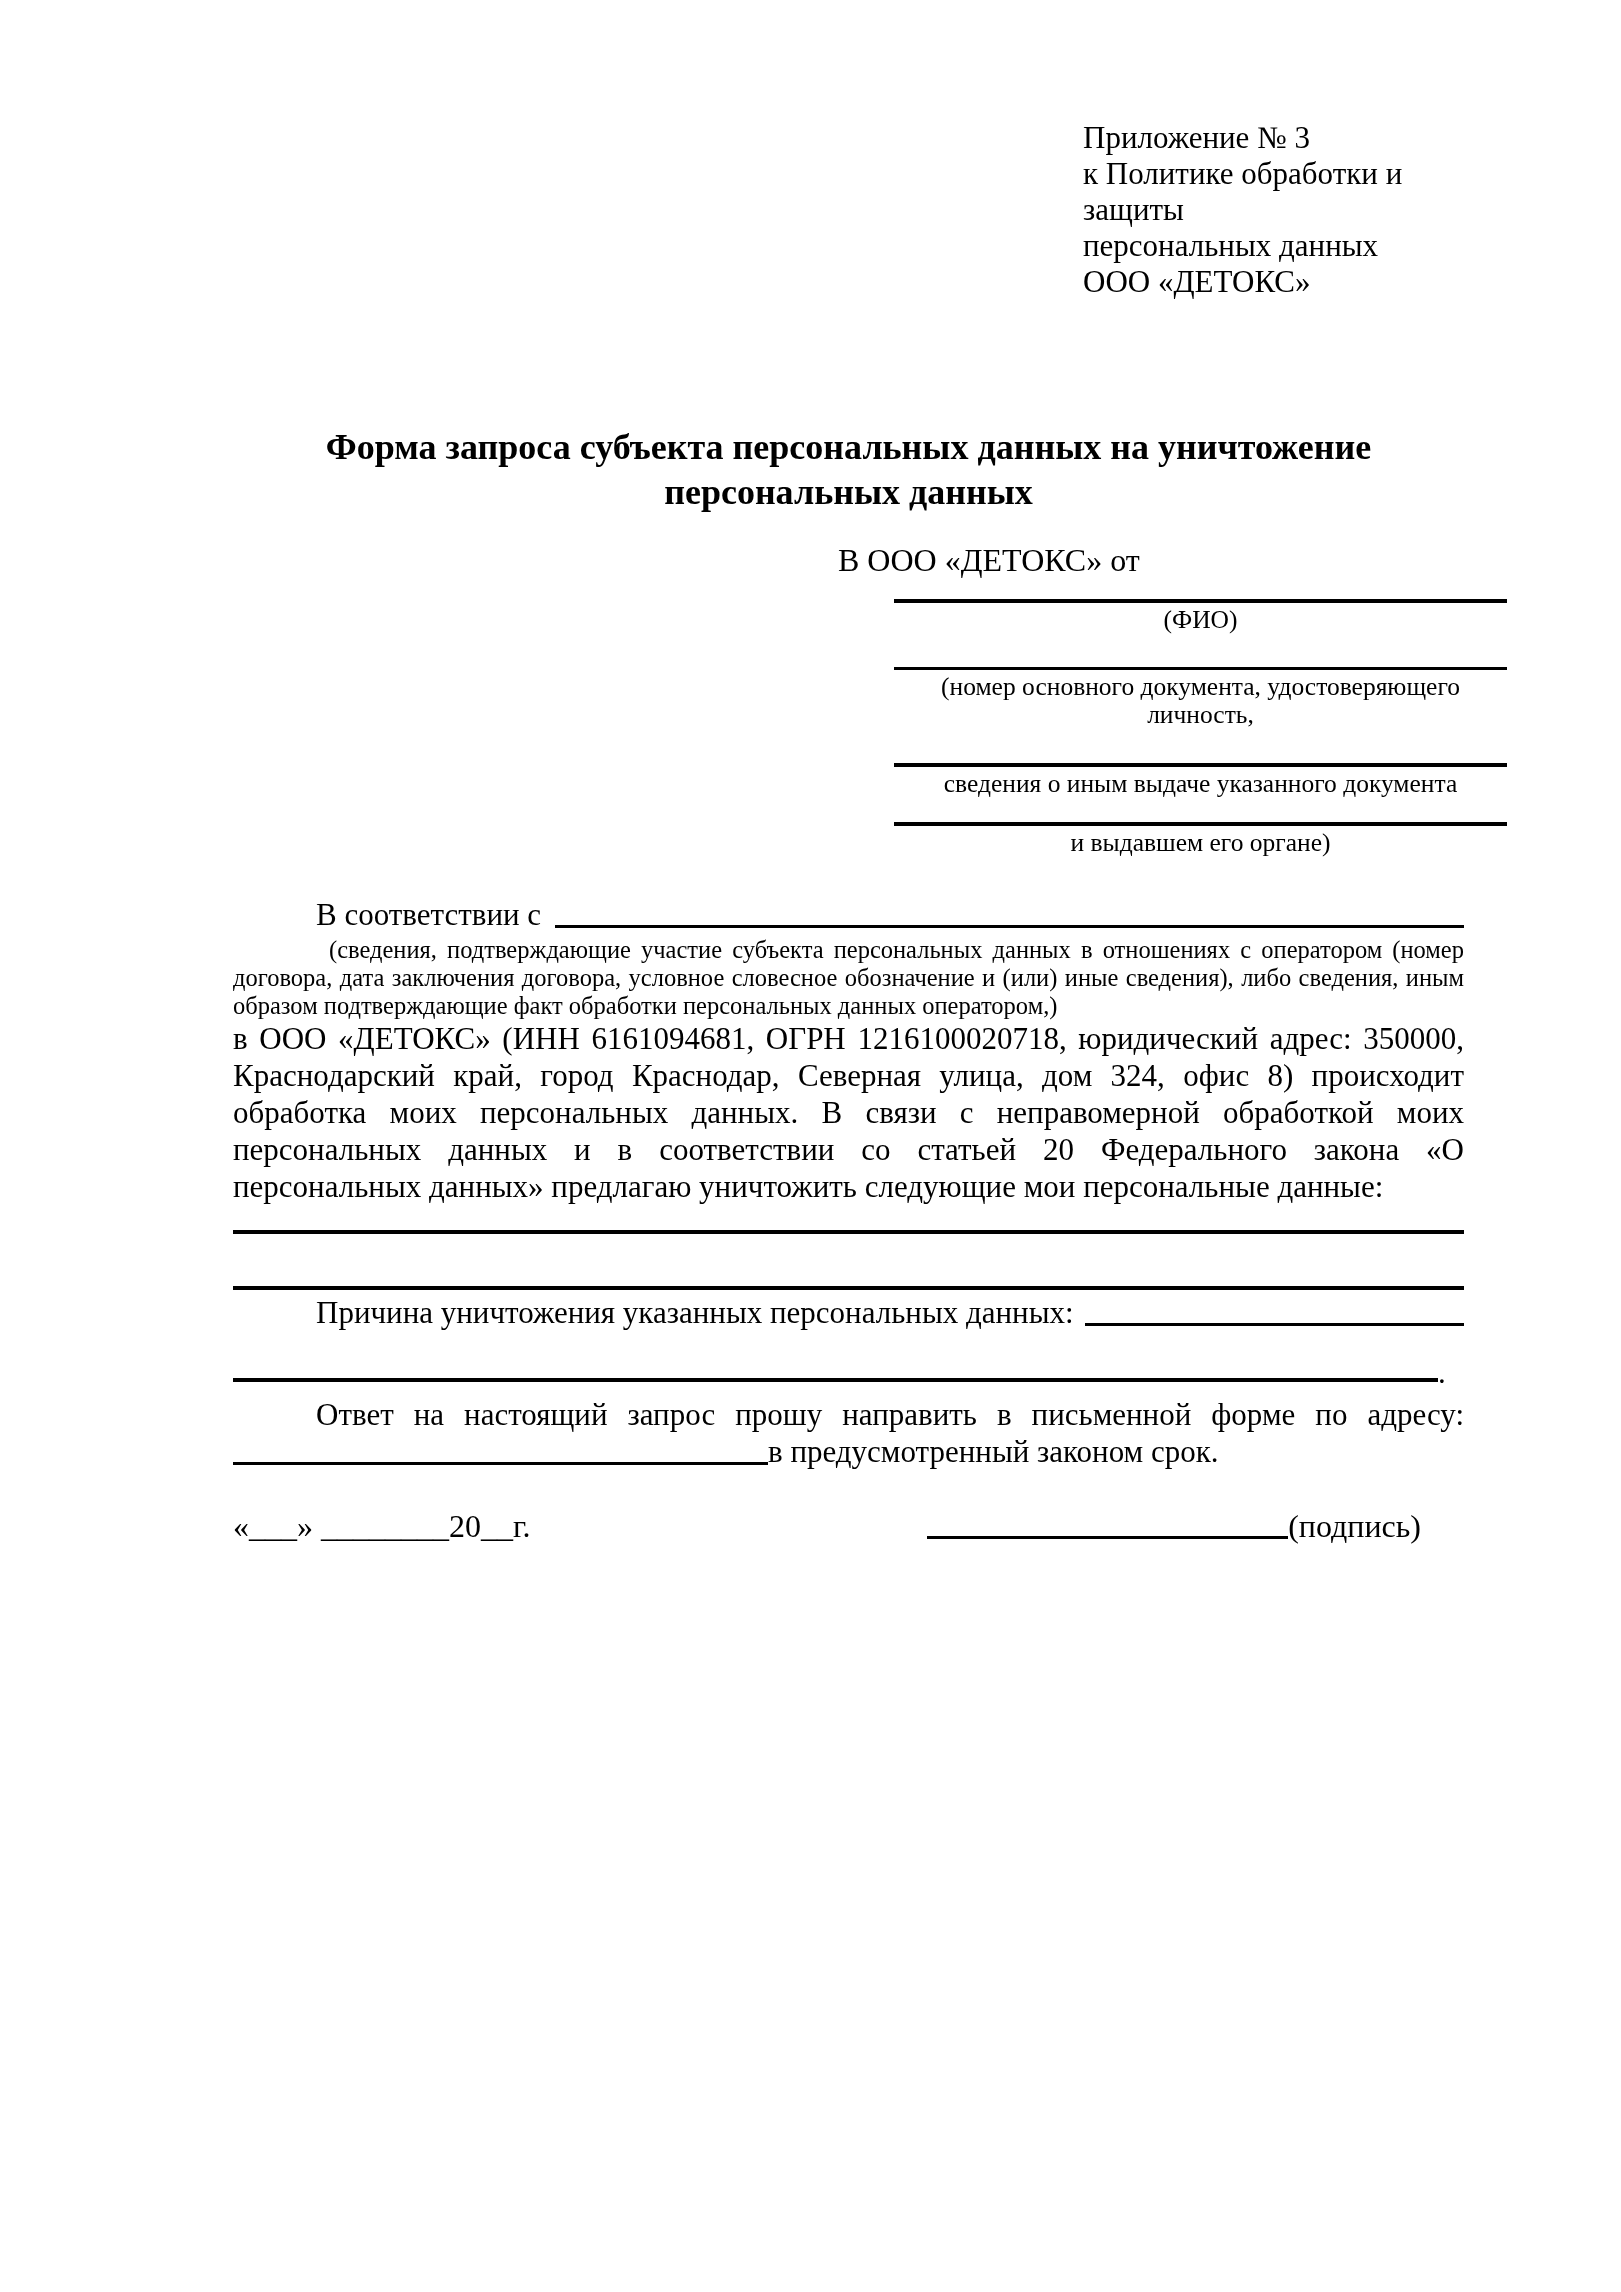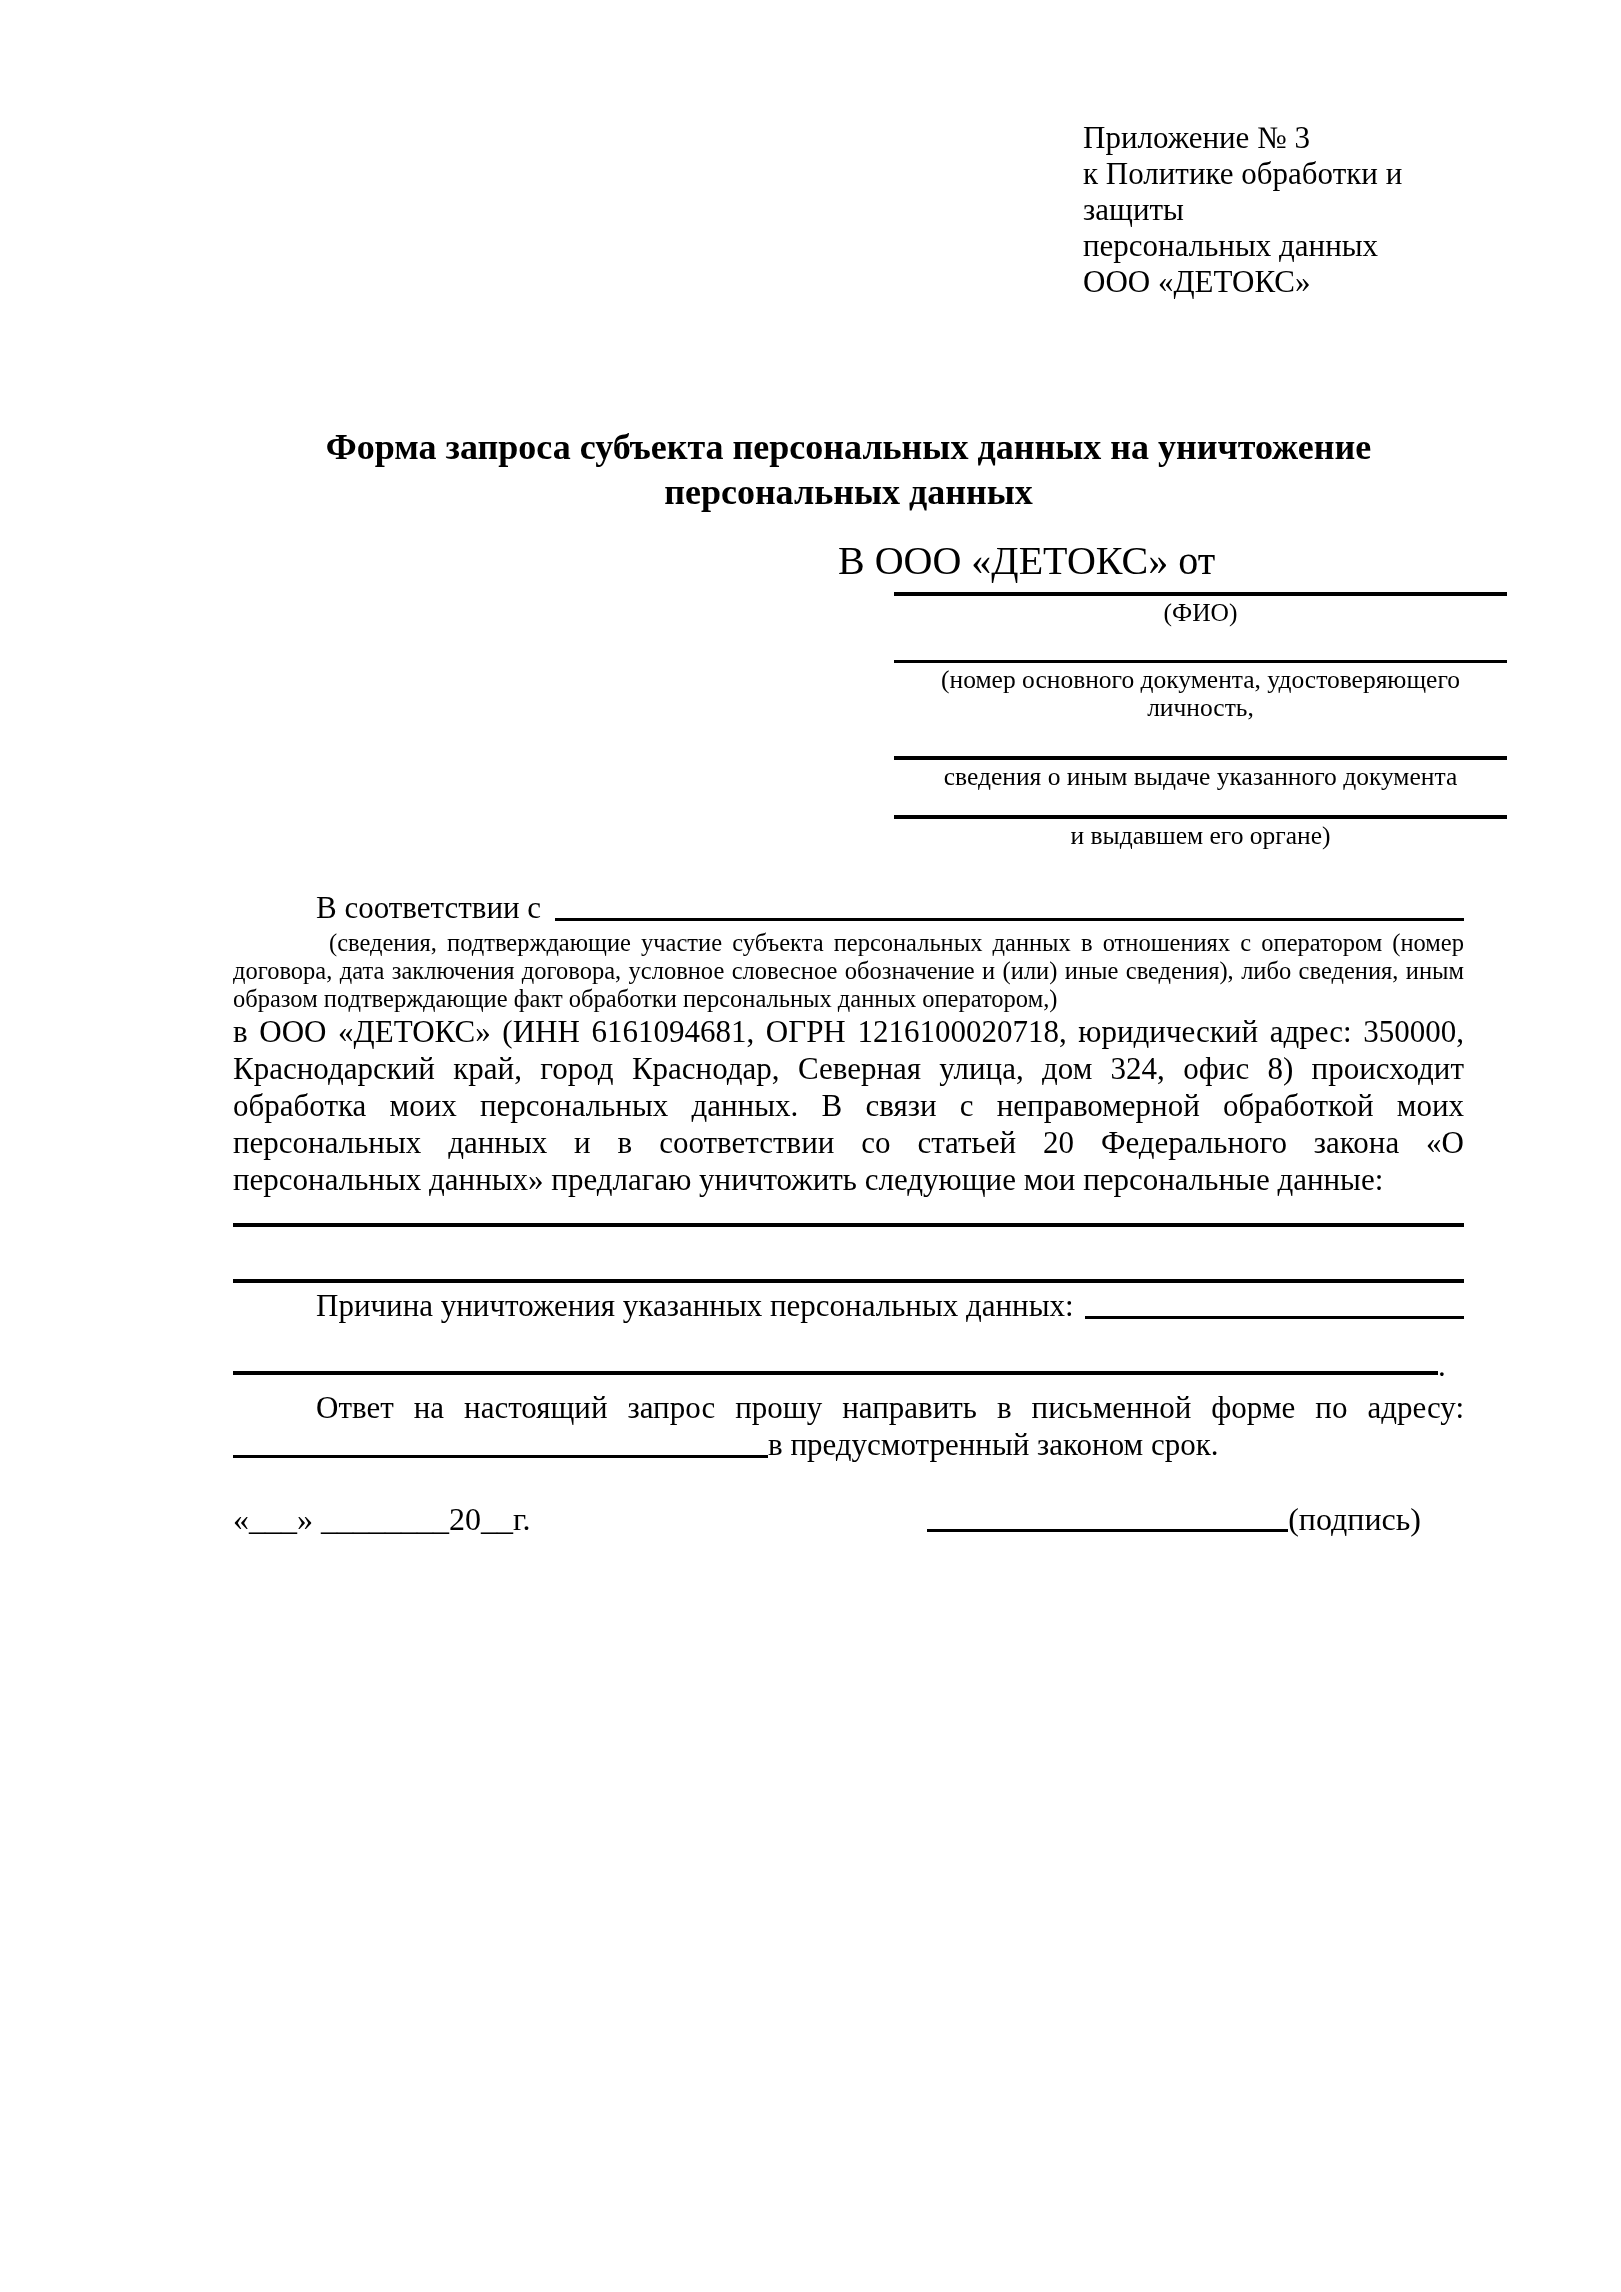--- a/index.html
+++ b/index.html
@@ -29,33 +29,33 @@
     margin-top: 125px;
     text-align: center;
     font-weight: bold;
     font-size: 36px;
     line-height: 45px;
   }
 
   .to-line {
     margin-top: 27.4px;
     margin-left: 605px;
-    font-size: 40px;
+    font-size: 32px;
     line-height: 37px;
   }
 
   .fields { width: 613px; margin-left: 661px; }
   .field .fline { height: 3.9px; background: #000; }
   .field .fcaption {
     text-align: center;
     font-size: 25.5px;
     line-height: 27.4px;
     padding-top: 2.9px;
   }
-  .field-1 { margin-top: 13px; font-family: Liberation Serif, serif; }
+  .field-1 { margin-top: 20px; font-family: Liberation Serif, serif; }
   .field-2 { margin-top: 33px; }
   .field-3 { margin-top: 35px; }
   .field-4 { margin-top: 25px; }
 
   .accordance {
     margin-top: 39px;
     display: flex;
     padding-left: 83px;
   }
   .accordance .lead { white-space: nowrap; padding-right: 13.7px; }

